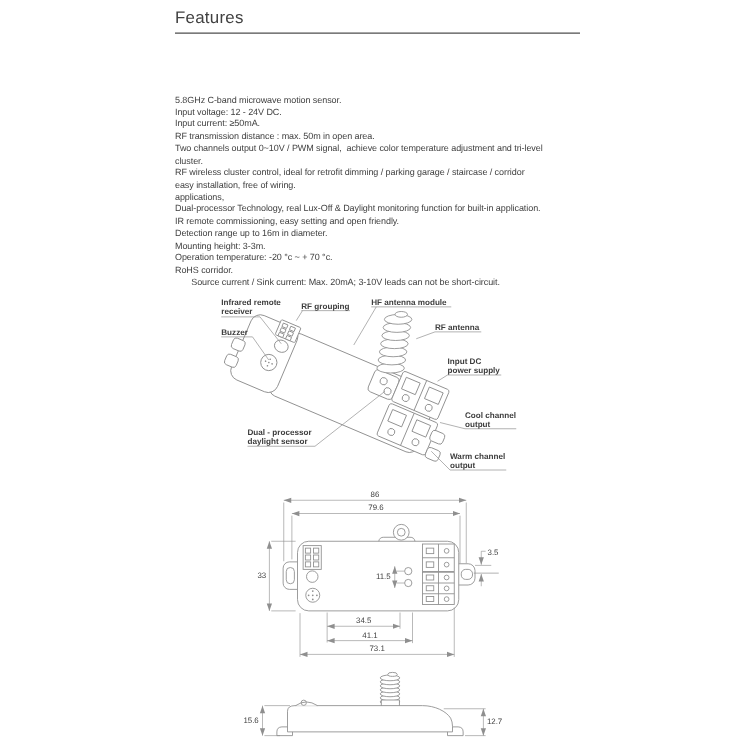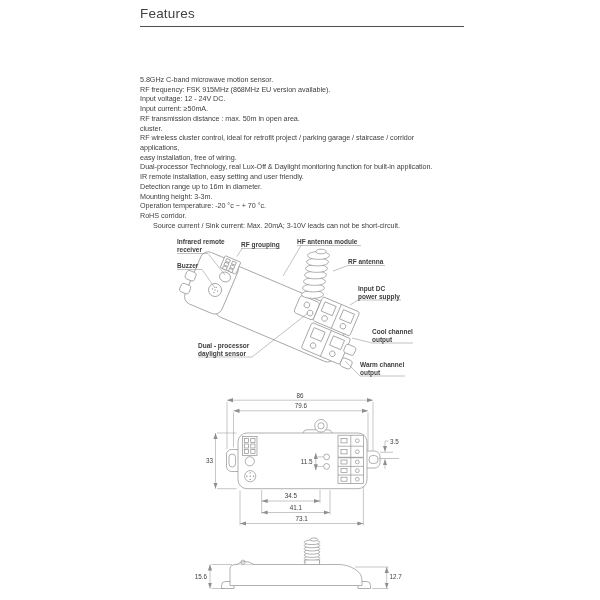--- a/index.html
+++ b/index.html
@@ -20,30 +20,30 @@
 </head>
 <body>
 
 <div class="page">
 
   <h1 class="title">Features</h1>
   <div class="rule"></div>
 
   <div class="features">
     <div class="fl">5.8GHz C-band microwave motion sensor.</div>
-    <div class="fl">RF frequency: FSK 915MHz (868MHz EU version available).</div>
     <div class="fl">Input voltage: 12 - 24V DC.</div>
     <div class="fl">Input current: ≥50mA.</div>
     <div class="fl">RF transmission distance : max. 50m in open area.</div>
+    <div class="fl">Two channels output 0~10V / PWM signal,  achieve color temperature adjustment and tri-level</div>
     <div class="fl">cluster.</div>
-    <div class="fl">RF wireless cluster control, ideal for retrofit project / parking garage / staircase / corridor</div>
+    <div class="fl">RF wireless cluster control, ideal for retrofit dimming / parking garage / staircase / corridor</div>
+    <div class="fl">easy installation, free of wiring.</div>
     <div class="fl">applications,</div>
-    <div class="fl">easy installation, free of wiring.</div>
     <div class="fl">Dual-processor Technology, real Lux-Off &amp; Daylight monitoring function for built-in application.</div>
-    <div class="fl">IR remote installation, easy setting and user friendly.</div>
+    <div class="fl">IR remote commissioning, easy setting and open friendly.</div>
     <div class="fl">Detection range up to 16m in diameter.</div>
     <div class="fl">Mounting height: 3-3m.</div>
     <div class="fl">Operation temperature: -20 °c ~ + 70 °c.</div>
     <div class="fl">RoHS corridor.</div>
     <div class="fl indent">Source current / Sink current: Max. 20mA; 3-10V leads can not be short-circuit.</div>
   </div>
 
   <svg width="600" height="600" viewBox="0 0 600 600">
     <defs>
       <marker id="ae" markerWidth="8" markerHeight="8" refX="6" refY="3" orient="auto" markerUnits="userSpaceOnUse">

